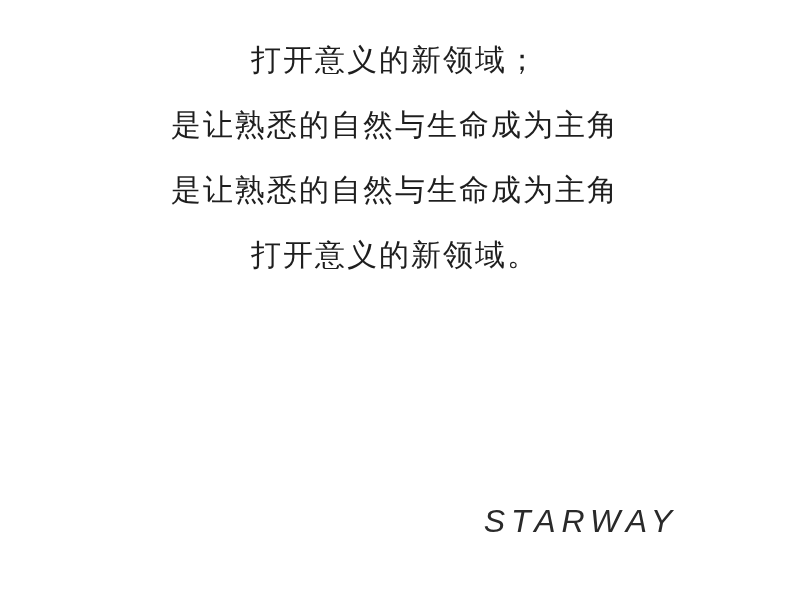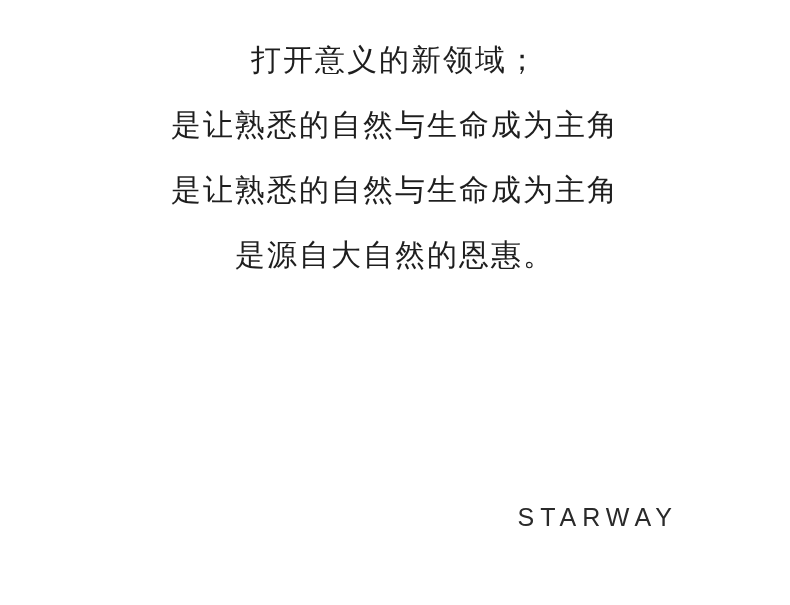--- a/index.html
+++ b/index.html
@@ -27,29 +27,30 @@
     letter-spacing: 2px;
   }
   .manifesto .line {
     white-space: nowrap;
   }
   .brand {
     position: absolute;
     top: 503px;
     right: 112px;
     color: #2a2a2a;
-    font-size: 25px;
+    font-size: 32px;
     font-weight: 300;
     letter-spacing: 6px;
     white-space: nowrap;
+    font-style: italic;
   }
 </style>
 </head>
 <body>
 
 <div class="manifesto">
   <div class="line">打开意义的新领域；</div>
   <div class="line">是让熟悉的自然与生命成为主角</div>
   <div class="line">是让熟悉的自然与生命成为主角</div>
-  <div class="line">是源自大自然的恩惠。</div>
+  <div class="line">打开意义的新领域。</div>
 </div>
 
 <div class="brand">STARWAY</div>
 
 </body></html>

